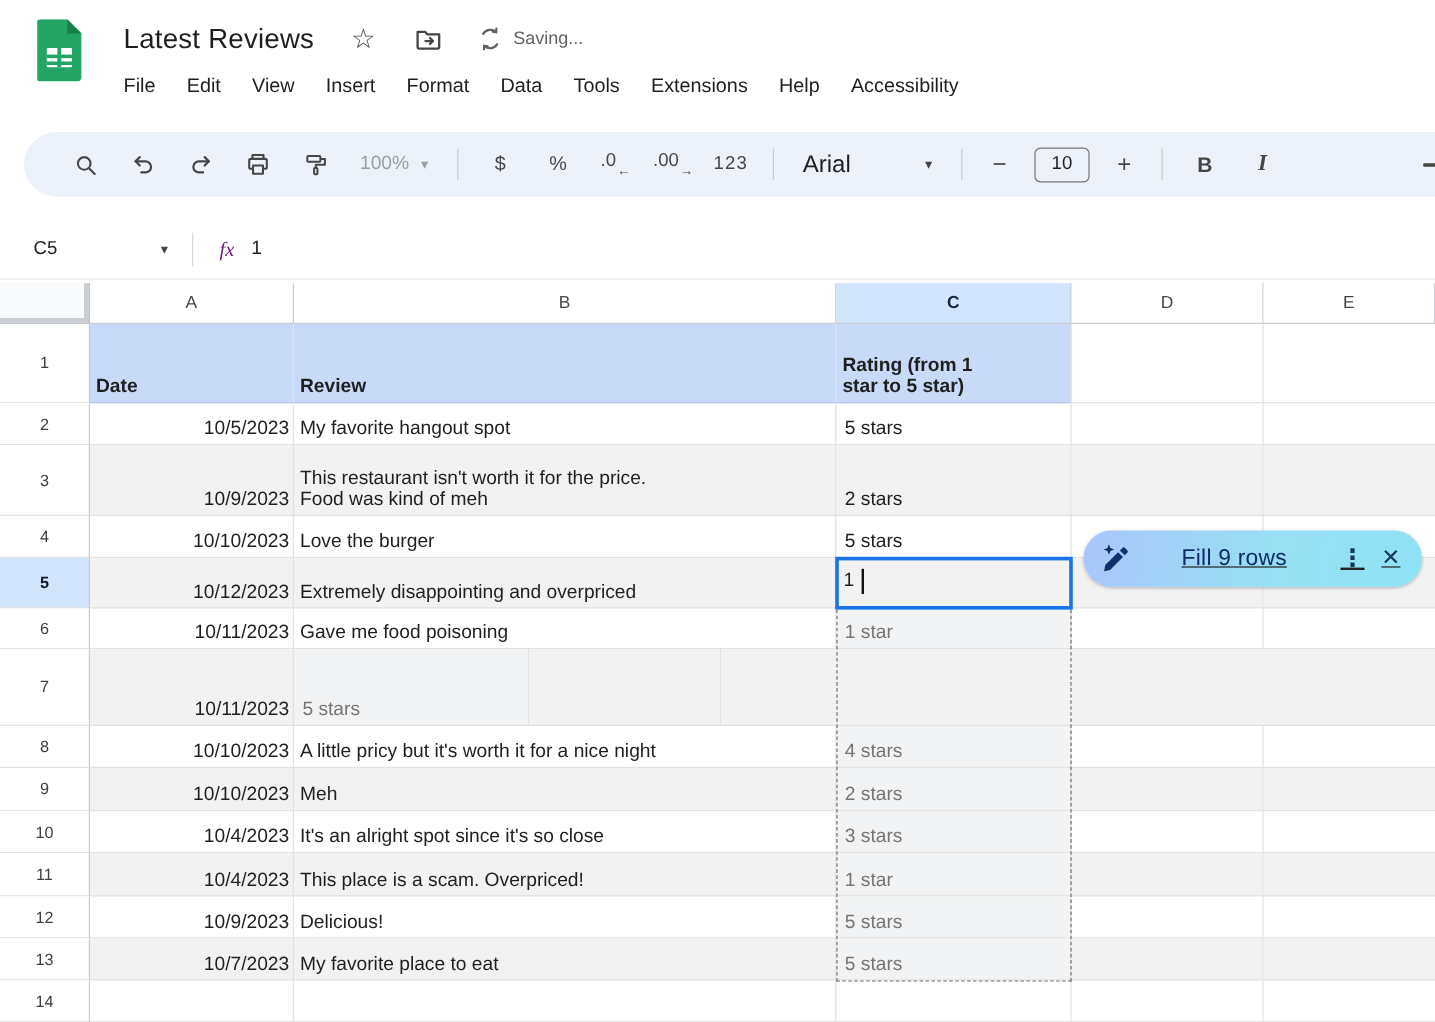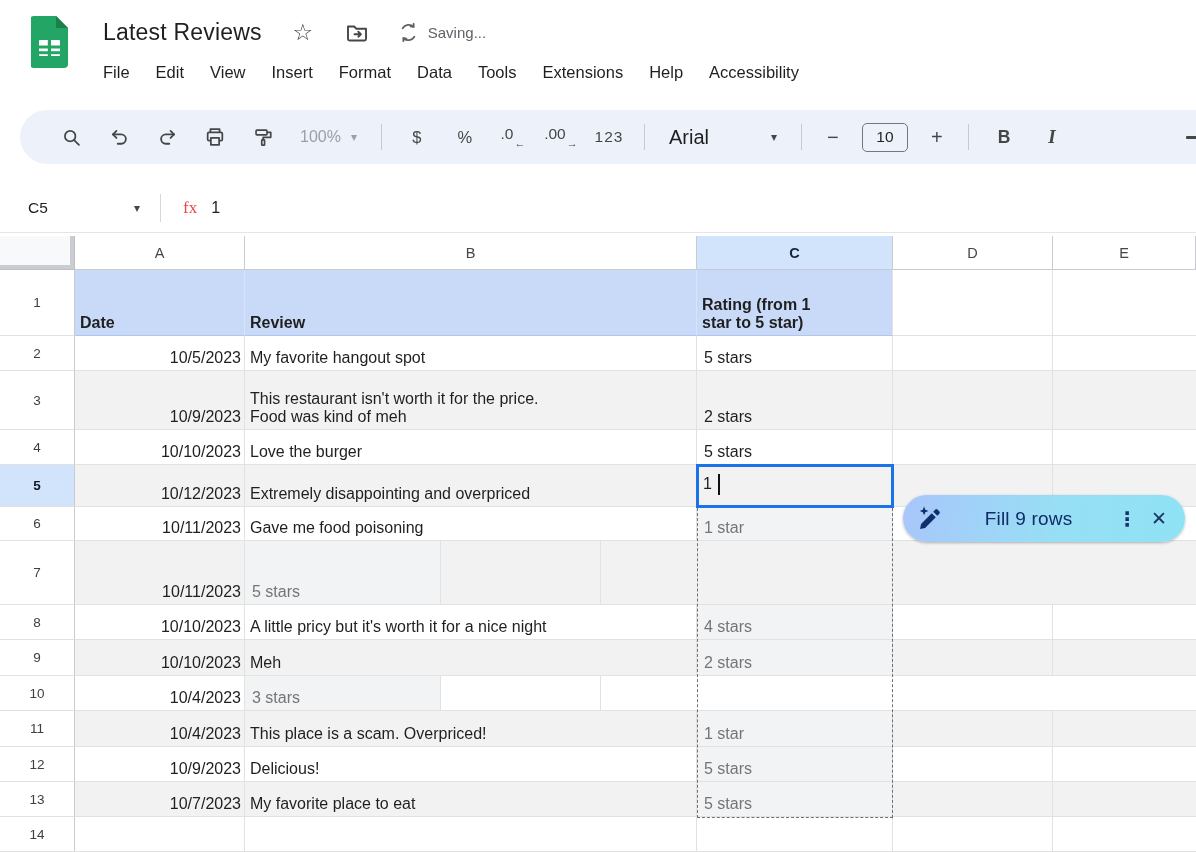--- a/index.html
+++ b/index.html
@@ -44,21 +44,21 @@
   .b-glyph { font-size:17.5px; font-weight:700; }
   .i-glyph { font-family:"Liberation Serif","DejaVu Serif",serif; font-style:italic; font-size:19px; font-weight:600; }
   .edge-sliver { position:absolute; left:1186px; top:136px; width:16px; height:3px; background:#444746; border-radius:1px; }
 
   
   .formulabar { position:absolute; left:0; top:184px; width:1196px; height:49px; display:flex; align-items:center; border-bottom:1px solid #e3e5e8; background:#fff; }
   .namebox { display:flex; align-items:center; justify-content:space-between; width:150px; padding:0 10px 0 28px; }
   .cellref { font-size:15.5px; color:#1f1f1f; }
   .namebox .caret { color:#444746; }
   .fb-sep { width:1px; height:28px; background:#d5d8dd; margin:0 6px 0 10px; }
-  .fx { font-family:"Liberation Serif","DejaVu Serif",serif; font-size:17px; color:#ef4444; padding:0 14px 0 16px; }
+  .fx { font-family:"Liberation Serif","DejaVu Serif",serif; font-style:italic; font-size:17px; color:#701a75; padding:0 14px 0 16px; }
   .fb-value { font-size:16px; color:#1f1f1f; }
 
   
   .grid { position:absolute; left:0; top:236px; width:1196px; height:616px; background:#fff; }
   .gr { display:flex; width:100%; }
   .r0 { height:34px; } .r1 { height:66px; } .r2 { height:35px; } .r3 { height:59px; }
   .r4 { height:35px; } .r5 { height:42px; } .r6 { height:34px; } .r7 { height:64px; }
   .r8 { height:35px; } .r9 { height:36px; } .r10 { height:35px; } .r11 { height:36px; }
   .r12 { height:35px; } .r13 { height:35px; } .r14 { height:35px; }
 
@@ -79,24 +79,25 @@
   .rat { padding-left:7px; }
   .sug { color:#757575; background:#f1f3f4 !important; }
 
   .editing { position:relative; z-index:5; outline:3px solid #1a73e8; outline-offset:-2px; background:#f2f2f2; align-items:center; padding-left:6px; }
   .caret-bar { display:inline-block; width:2px; height:21px; background:#111; margin-left:6px; }
 
   .fill-range { position:absolute; left:697px; top:272px; width:196px; height:310px; border:1.5px dashed #707070; border-top:none; pointer-events:none; z-index:4; }
 
   
   .pill {
-    position:absolute; left:903px; top:495px; width:282px; height:47px; border-radius:24px;
+    position:absolute; left:903px; top:442px; width:282px; height:47px; border-radius:24px;
     background:linear-gradient(100deg,#a9c6fb 0%,#97dff4 55%,#8fe2f5 100%);
     display:flex; align-items:center; padding:0 16px 0 14px; gap:8px; z-index:6;
     box-shadow:0 1px 3px rgba(0,0,0,.28);
+    text-decoration:underline;
   }
   .pill-label { flex:1; text-align:center; font-size:19px; color:#0e2c66; letter-spacing:.2px; }
   .pill-more { font-size:20px; font-weight:700; color:#17335f; padding:0 4px; line-height:1; }
   .pill-close { font-size:19px; color:#17335f; padding:0 2px; line-height:1; }
 </style>
 </head>
 <body>
 
 <div class="app">
 
@@ -312,20 +313,21 @@
       <div class="cell ca date">10/10/2023</div>
       <div class="cell cb">Meh</div>
       <div class="cell cc rat sug">2 stars</div>
       <div class="cell cd"></div>
       <div class="cell ce"></div>
     </div>
 
     <div class="gr r10">
       <div class="cell rownum">10</div>
       <div class="cell ca date">10/4/2023</div>
+      <div class="cell cb">It's an alright spot since it's so close</div>
       <div class="cell cc rat sug">3 stars</div>
       <div class="cell cd"></div>
       <div class="cell ce"></div>
     </div>
 
     <div class="gr r11 band">
       <div class="cell rownum">11</div>
       <div class="cell ca date">10/4/2023</div>
       <div class="cell cb">This place is a scam. Overpriced!</div>
       <div class="cell cc rat sug">1 star</div>

